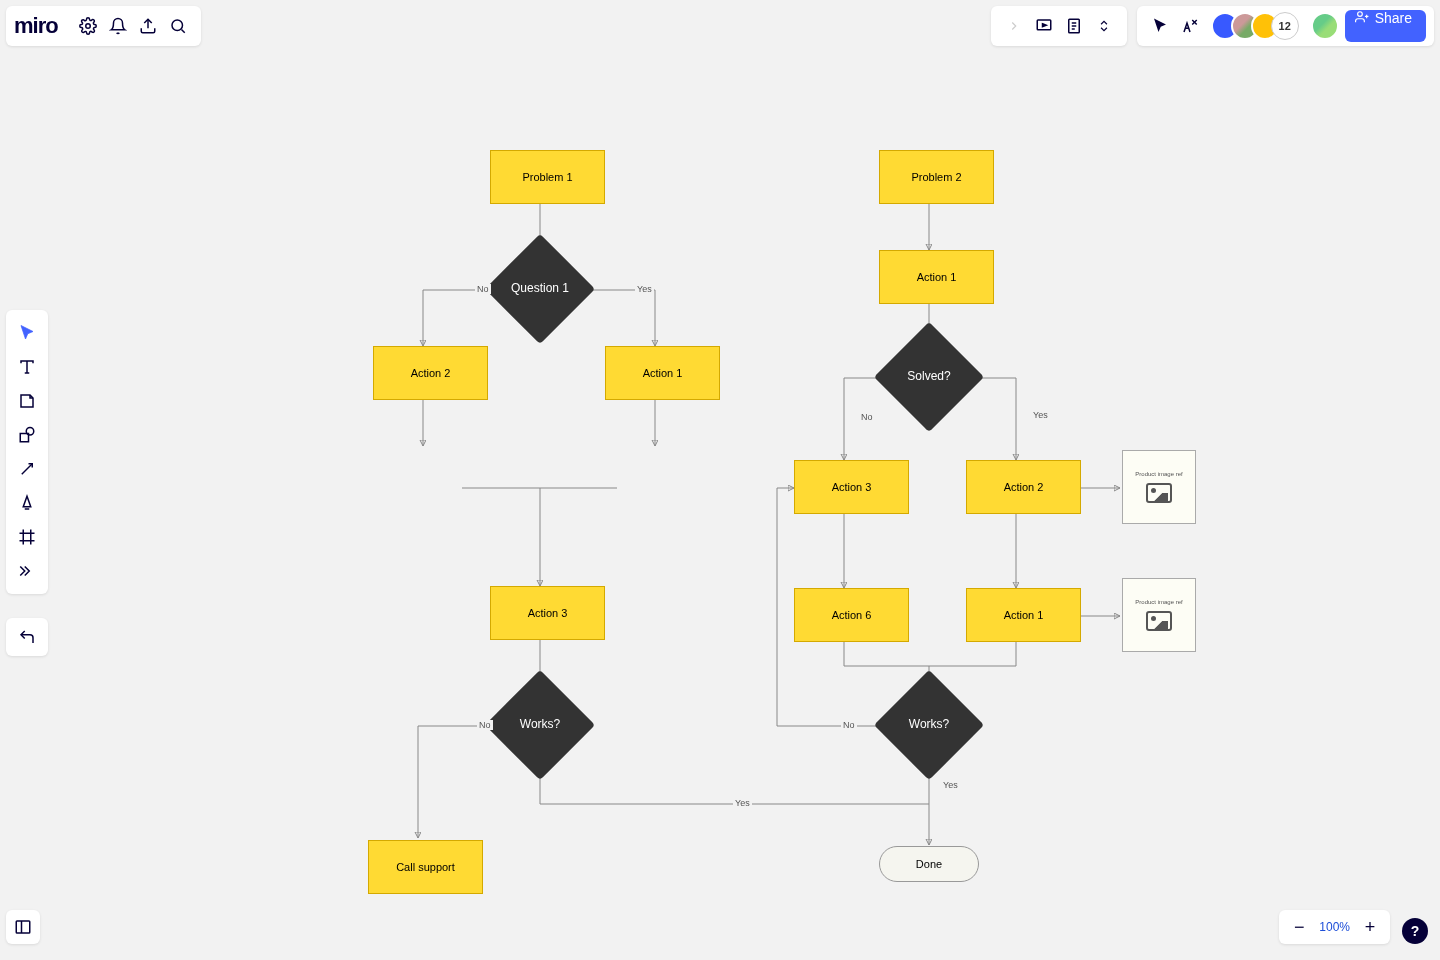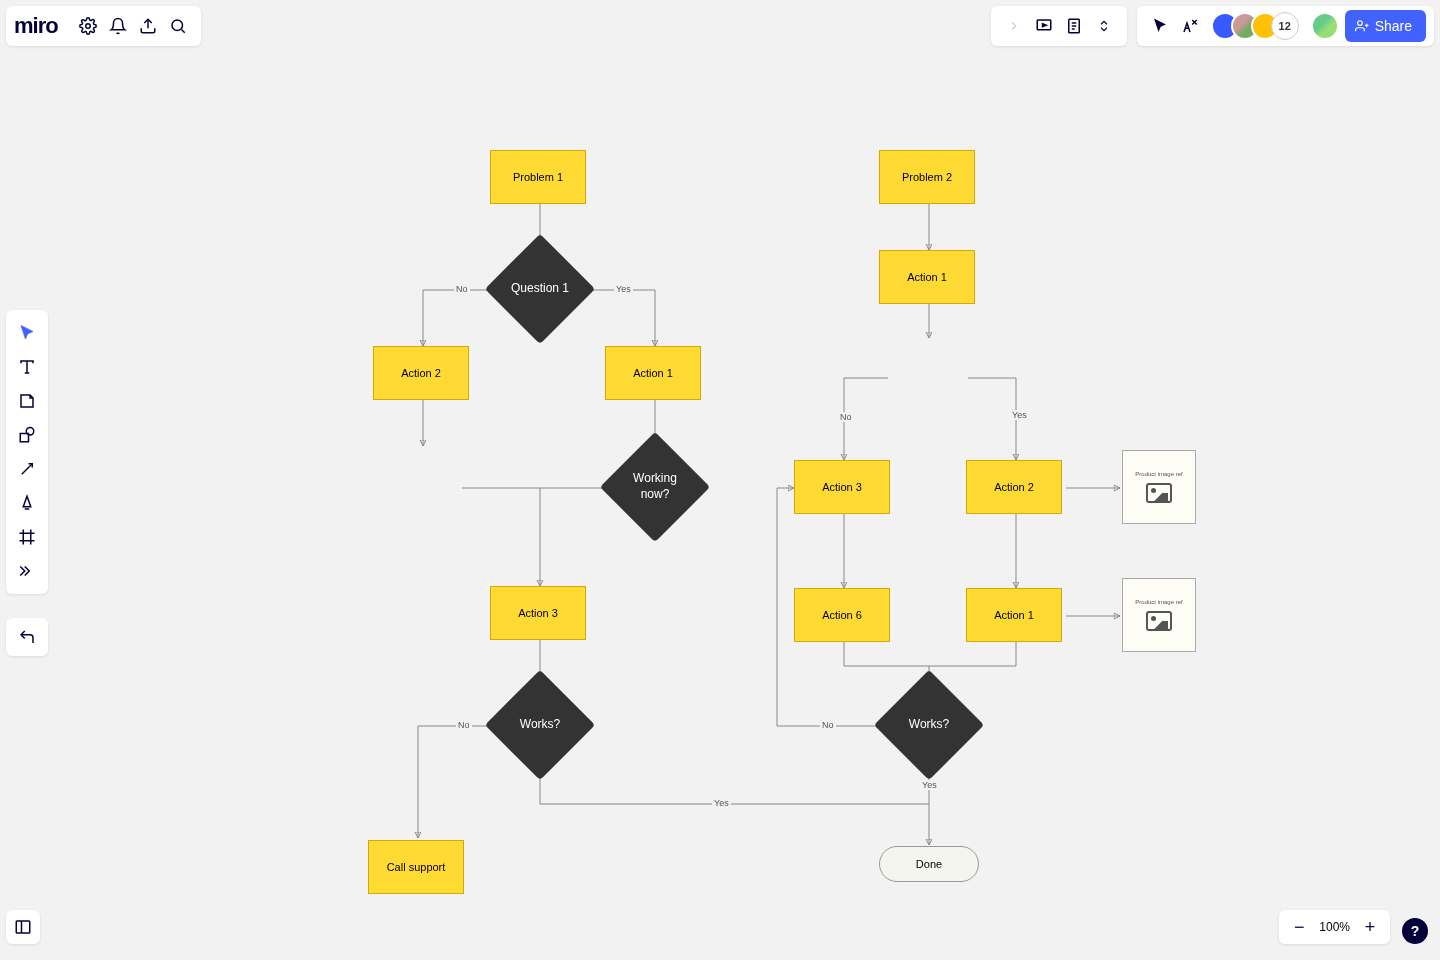--- a/index.html
+++ b/index.html
@@ -14,51 +14,51 @@
 .top-right-cluster { position: absolute; top: 6px; right: 6px; display: flex; gap: 10px; align-items: center; }
 .top-panel { background: #fff; border-radius: 6px; height: 40px; display: flex; align-items: center; padding: 0 8px; box-shadow: 0 1px 3px rgba(0,0,0,0.1); }
 .top-panel .icon-btn { width: 30px; height: 30px; display: flex; align-items: center; justify-content: center; cursor: pointer; color: #050038; }
 .avatars { display: flex; align-items: center; margin-left: 6px; margin-right: 6px; }
 .avatar { width: 28px; height: 28px; border-radius: 50%; border: 2px solid #fff; margin-left: -8px; text-align: center; }
 .avatar.a1 { background: #3859ff; margin-left: 0; }
 .avatar.a2 { background: linear-gradient(135deg, #c99 40%, #7a6 60%); }
 .avatar.a3 { background: #ffc107; }
 .avatar.count { background: #fff; border: 1px solid #ccc; color: #333; font-size: 11px; display: flex; align-items: center; justify-content: center; font-weight: 600; }
 .avatar.solo { background: linear-gradient(135deg, #6c8 40%, #9d7 60%); margin-left: 6px; }
-.share-btn { background: #4262ff; color: #fff; border: none; height: 32px; padding: 0 14px 0 10px; border-radius: 6px; font-size: 14px; font-weight: 500; display: flex; align-items: center; gap: 6px; cursor: pointer; margin-left: 6px; }
+.share-btn { background: #4262ff; color: #fff; border: none; height: 32px; padding: 0 14px 0 10px; border-radius: 6px; font-size: 14px; font-weight: 500; display: flex; align-items: flex-start; gap: 6px; cursor: pointer; margin-left: 6px; }
 
 
 .left-toolbar { position: absolute; left: 6px; top: 310px; width: 42px; background: #fff; border-radius: 6px; box-shadow: 0 1px 3px rgba(0,0,0,0.1); display: flex; flex-direction: column; align-items: center; padding: 6px 0; }
 .left-toolbar .tool { width: 34px; height: 34px; display: flex; align-items: center; justify-content: center; cursor: pointer; color: #050038; }
 .left-toolbar .tool.active svg { fill: #4262ff; stroke: #4262ff; }
 .left-undo { position: absolute; left: 6px; top: 618px; width: 42px; height: 38px; background: #fff; border-radius: 6px; box-shadow: 0 1px 3px rgba(0,0,0,0.1); display: flex; align-items: center; justify-content: center; cursor: pointer; color: #050038; }
 
 
 .bottom-left-btn { position: absolute; left: 6px; bottom: 16px; width: 34px; height: 34px; background: #fff; border-radius: 6px; box-shadow: 0 1px 3px rgba(0,0,0,0.1); display: flex; align-items: center; justify-content: center; cursor: pointer; color: #050038; }
 
 
 .zoom-panel { position: absolute; right: 50px; bottom: 16px; height: 34px; background: #fff; border-radius: 6px; box-shadow: 0 1px 3px rgba(0,0,0,0.1); display: flex; align-items: center; padding: 0 6px; }
 .zoom-panel .zbtn { width: 28px; height: 28px; display: flex; align-items: center; justify-content: center; cursor: pointer; color: #050038; font-size: 18px; }
-.zoom-panel .zval { font-size: 12px; color: #000000; padding: 0 6px; }
+.zoom-panel .zval { font-size: 12px; color: #1d4ed8; padding: 0 6px; }
 .help-btn { position: absolute; right: 12px; bottom: 16px; width: 26px; height: 26px; background: #050038; color: #fff; border-radius: 50%; display: flex; align-items: center; justify-content: center; font-size: 14px; font-weight: 600; cursor: pointer; }
 
 
 .canvas { position: absolute; inset: 0; }
 .node { position: absolute; display: flex; align-items: center; justify-content: center; font-size: 11px; text-align: center; line-height: 1.3; }
-.process { background: #ffda33; border: 1px solid #d4a900; width: 96px; height: 54px; }
+.process { background: #ffda33; border: 1px solid #d4a900; width: 115px; height: 54px; }
 .decision { width: 78px; height: 78px; }
 .decision .diamond { position: absolute; inset: 0; background: #333; transform: rotate(45deg); border-radius: 4px; }
 .decision .dlabel { position: relative; color: #fff; font-size: 12px; padding: 0 6px; }
 .terminator { width: 100px; height: 36px; background: #f5f5ef; border: 1px solid #999; border-radius: 18px; }
 .imgref { width: 74px; height: 74px; background: #fdfdf5; border: 1px solid #aaa; display: flex; flex-direction: column; align-items: center; justify-content: center; font-size: 6px; color: #555; }
 .imgref .imgicon { width: 26px; height: 20px; border: 2px solid #555; border-radius: 3px; margin-top: 4px; position: relative; }
 .imgref .imgicon::before { content:''; position:absolute; width: 5px; height:5px; border-radius:50%; background:#555; top:3px; left:3px; }
 .imgref .imgicon::after { content:''; position:absolute; bottom:0; left:2px; right:2px; height:8px; background: linear-gradient(135deg, transparent 45%, #555 50%); }
 
-.edge-label { position: absolute; font-size: 9px; color: #555; background: #f2f2f2; padding: 0 2px; }
+.edge-label { position: absolute; font-size: 9px; color: #555; background: #f2f2f2; padding: 0 2px; margin-left: 21px; }
 
 svg.connectors { position: absolute; inset: 0; width: 1440px; height: 960px; pointer-events: none; }
 svg.connectors path, svg.connectors line { stroke: #888; stroke-width: 1; fill: none; }
 .arrowhead { fill: #888; }
 
 </style>
 </head>
 <body>
 
 <div class="top-left-panel">
@@ -261,38 +261,38 @@
 <div class="node decision" style="left:501px; top:250px">
       <div class="diamond"></div>
       <div class="dlabel">Question 1</div>
     </div>
 <div class="edge-label" style="left:454px; top:284px">No</div>
 <div class="edge-label" style="left:614px; top:284px">Yes</div>
 
 <div class="node process" style="left:373px; top:346px">Action 2</div>
 <div class="node process" style="left:605px; top:346px">Action 1</div>
 
-<div class="node decision" style="left:616px; top:448px">
-      <div class="diamond"></div>
-      <div class="dlabel">Working now?</div>
-    </div>
 
 <div class="node process" style="left:490px; top:586px">Action 3</div>
 
 <div class="node decision" style="left:501px; top:686px">
       <div class="diamond"></div>
       <div class="dlabel">Works?</div>
     </div>
 <div class="edge-label" style="left:456px; top:720px">No</div>
 <div class="edge-label" style="left:712px; top:798px">Yes</div>
 
 <div class="node process" style="left:368px; top:840px">Call support</div>
 
 <div class="node process" style="left:879px; top:150px">Problem 2</div>
 <div class="node process" style="left:879px; top:250px">Action 1</div>
+<div class="node decision" style="left:890px; top:338px">
+      <div class="diamond"></div>
+      <div class="dlabel">Solved?</div>
+    </div>
 <div class="edge-label" style="left:838px; top:412px">No</div>
 <div class="edge-label" style="left:1010px; top:410px">Yes</div>
 
 <div class="node process" style="left:794px; top:460px">Action 3</div>
 <div class="node process" style="left:966px; top:460px">Action 2</div>
 
 <div class="node process" style="left:794px; top:588px">Action 6</div>
 <div class="node process" style="left:966px; top:588px">Action 1</div>
 
 <div class="node imgref" style="left:1122px; top:450px">

